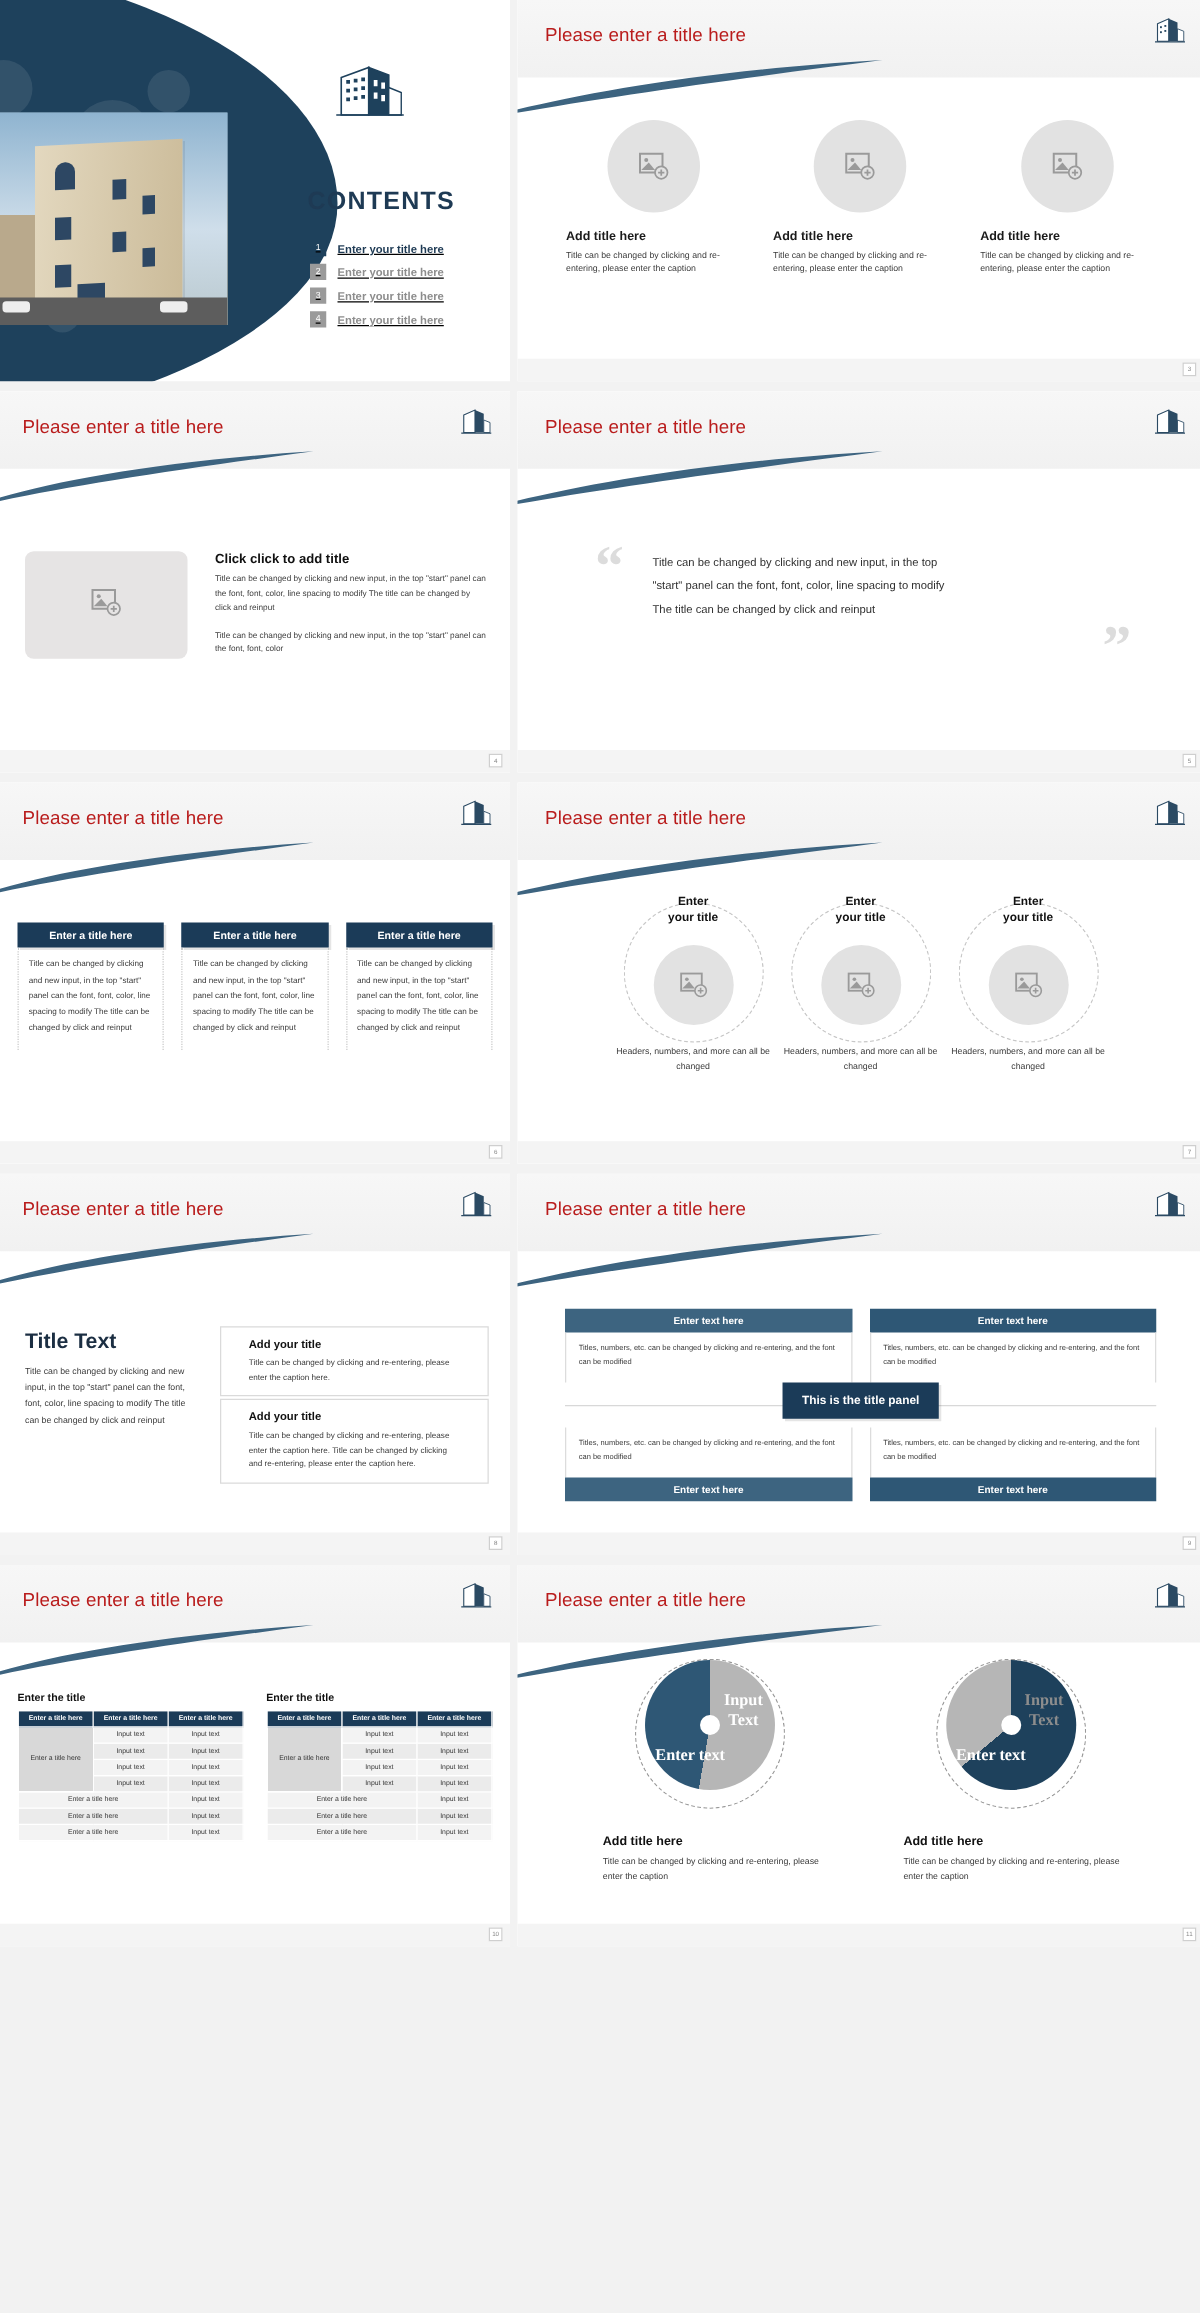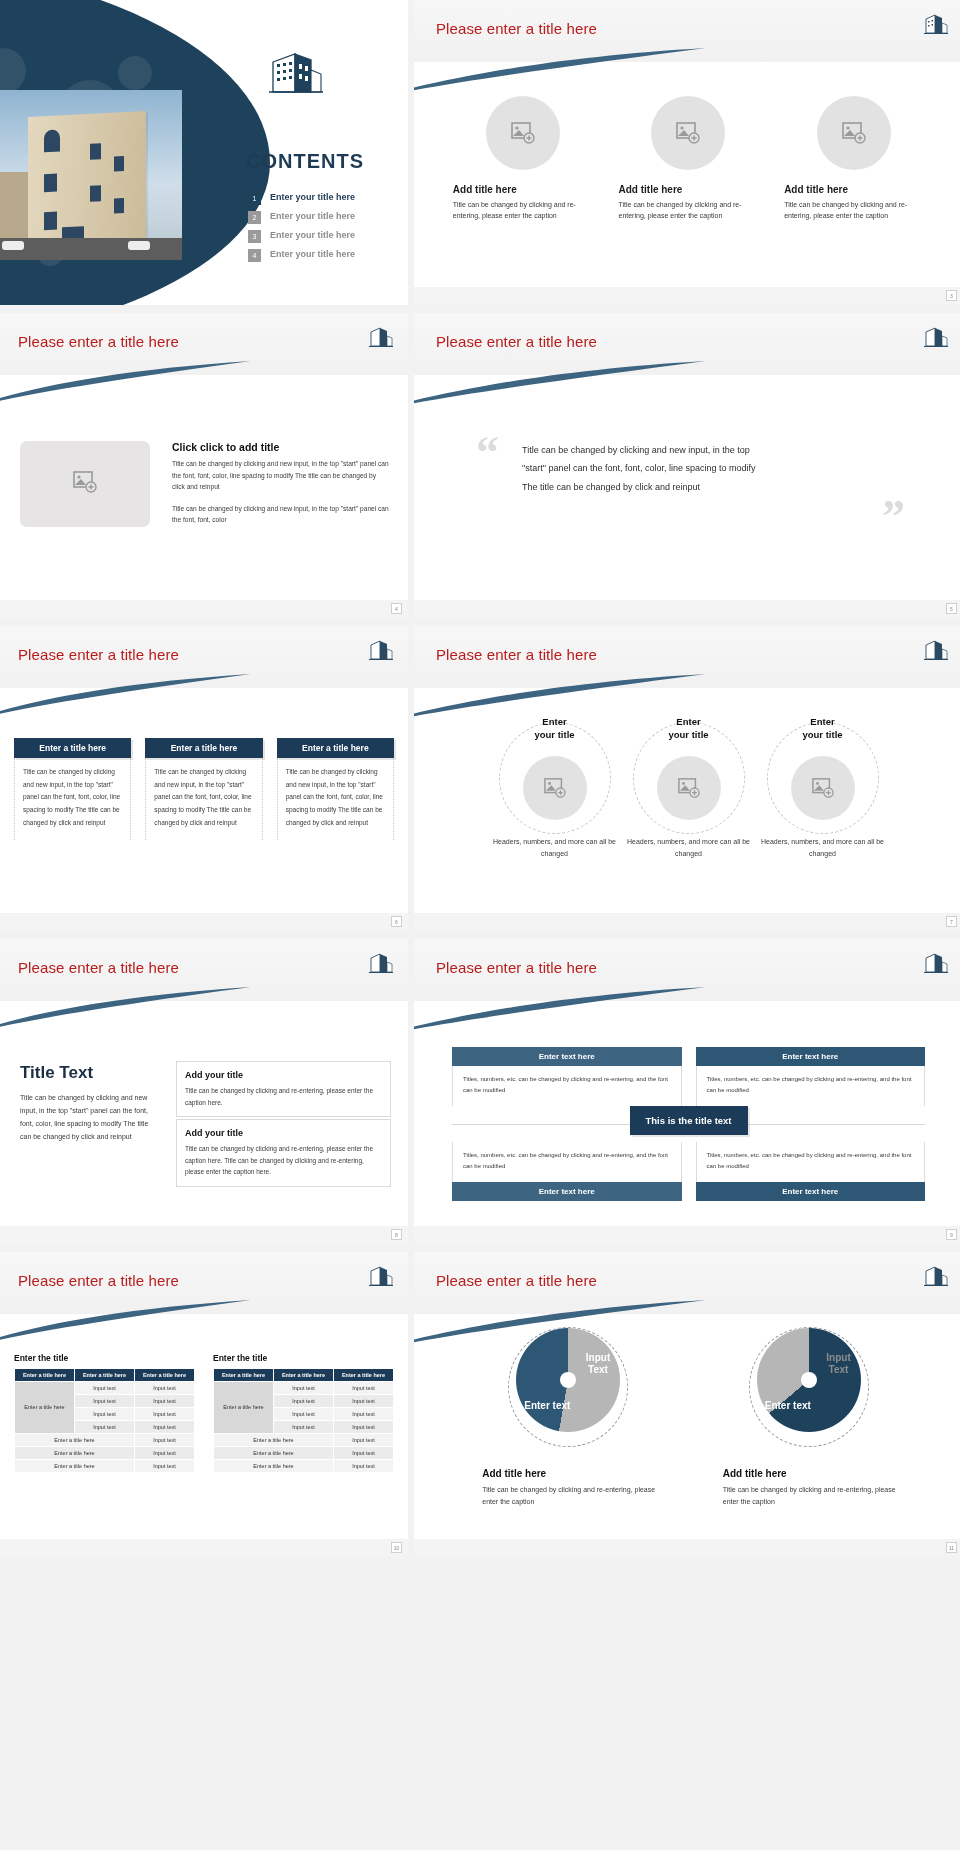--- a/index.html
+++ b/index.html
@@ -41,21 +41,21 @@
             box-shadow:2px 2px 0 rgba(0,0,0,.08); }
   .cv-bld2 { position:absolute; left:0px; top:82px; width:40px; height:88px;
              background:#b9a98c; }
   .cv-road { position:absolute; left:0; bottom:0; width:100%; height:22px; background:#5d5d5d; }
   .cv-car { position:absolute; bottom:10px; width:22px; height:9px; background:#eee; border-radius:3px; }
   .cv-win { position:absolute; background:#2d4763; }
   .cv-icon { position:absolute; left:265px; top:48px; width:60px; height:48px; }
   .cv-title { position:absolute; left:246px; top:150px; font-size:20px; font-weight:bold;
               color:#1e3a54; letter-spacing:1px; }
   .cv-list { position:absolute; left:248px; top:192px; }
-  .cv-item { display:flex; margin-bottom:6px; }
+  .cv-item { display:flex; align-items:center; margin-bottom:6px;text-decoration:underline; }
   .cv-num { width:13px; height:13px; font-size:7px; color:#fff; display:flex;
             align-items:center; justify-content:center; background:#9a9a9a; margin-right:9px; }
   .cv-item:first-child .cv-num { background:#1e415c; }
   .cv-txt { font-size:9px; color:#8d8d8d; font-weight:bold; }
   .cv-item:first-child .cv-txt { color:#1e3a54; }
 
   
   .circ-row { position:absolute; top:96px; left:0; right:0; display:flex;
               justify-content:space-around; padding:0 26px; }
   .circ-col { width:140px; text-align:left; }
@@ -97,21 +97,21 @@
   .vt { font-size:9.5px; font-weight:bold; color:#111; line-height:1.35; position:relative;margin-top:18px; }
   .vc { width:64px; height:64px; border-radius:50%; background:#e2e2e2; margin:14px auto 0;
         display:flex; align-items:center; justify-content:center; position:relative; }
   .vd { font-size:7px; color:#3a3a3a; line-height:1.7; margin-top:16px; position:relative; }
 
   
   .yt { position:absolute; left:20px; top:124px; width:140px; }
   .yt-h { font-size:17px; font-weight:bold; color:#1b2e42; margin-bottom:9px; }
   .yt-p { font-size:7px; color:#3a3a3a; line-height:1.85; }
   .yb { position:absolute; left:176px; width:215px; border:1px solid #dadada;
-        background:#fff; padding:8px 8px; }
+        background:#fff; padding:8px 22px; }
   .yb.b1 { top:122px; }
   .yb.b2 { top:180px; }
   .yb-h { font-size:9px; font-weight:bold; color:#111; margin-bottom:5px; }
   .yb-p { font-size:6.5px; color:#3a3a3a; line-height:1.8; }
 
   
   .mx { position:absolute; left:38px; top:108px; right:38px; }
   .mx-row { display:flex; gap:14px; }
   .mx-cell { flex:1; }
   .mx-bar { background:#3d6480; color:#fff; font-size:8px; font-weight:bold;
@@ -138,21 +138,21 @@
 
   
   .dn-row { position:absolute; top:76px; left:0; right:0; display:flex; justify-content:space-around;
             padding:0 34px; }
   .dn-wrap { width:180px; text-align:center; position:relative; }
   .dn { width:104px; height:104px; border-radius:50%; margin:0 auto; position:relative; }
   .dn.a { background:conic-gradient(#b6b6b6 0deg 190deg, #2e5775 190deg 360deg); }
   .dn.b { background:conic-gradient(#1e415c 0deg 230deg, #b6b6b6 230deg 360deg); }
   .dn-hole { position:absolute; left:50%; top:50%; transform:translate(-50%,-50%);
              width:16px; height:16px; border-radius:50%; background:#fff; }
-  .dn-lbl { position:absolute; font-size:10px; font-weight:bold; color:#fff; line-height:1.2; }
+  .dn-lbl { position:absolute; font-size:13px; font-weight:bold; color:#fff; line-height:1.2;font-family:Liberation Serif, serif; }
   .dn-dash { position:absolute; left:50%; top:50%; transform:translate(-50%,-50%);
              width:120px; height:120px; border-radius:50%; border:1px dashed #9a9a9a; }
   .dn-h { font-size:10px; font-weight:bold; color:#111; margin-top:22px; text-align:left; padding-left:4px;}
   .dn-p { font-size:7px; color:#3a3a3a; line-height:1.7; margin-top:5px; text-align:left; padding-left:4px;}
 </style>
 </head>
 <body>
 
 <div class="grid">
 
@@ -510,21 +510,21 @@
           <div class="mx-bar">Enter text here</div>
           <div class="mx-txt">Titles, numbers, etc. can be changed by clicking and re-entering, and the font can be modified</div>
         </div>
         <div class="mx-cell">
           <div class="mx-bar dk">Enter text here</div>
           <div class="mx-txt">Titles, numbers, etc. can be changed by clicking and re-entering, and the font can be modified</div>
         </div>
       </div>
       <div class="mx-mid">
         <div class="mx-hline"></div>
-        <div class="mx-pill">This is the title text</div>
+        <div class="mx-pill">This is the title panel</div>
       </div>
       <div class="mx-row">
         <div class="mx-cell">
           <div class="mx-txt">Titles, numbers, etc. can be changed by clicking and re-entering, and the font can be modified</div>
           <div class="mx-bar">Enter text here</div>
         </div>
         <div class="mx-cell">
           <div class="mx-txt">Titles, numbers, etc. can be changed by clicking and re-entering, and the font can be modified</div>
           <div class="mx-bar dk">Enter text here</div>
         </div>

